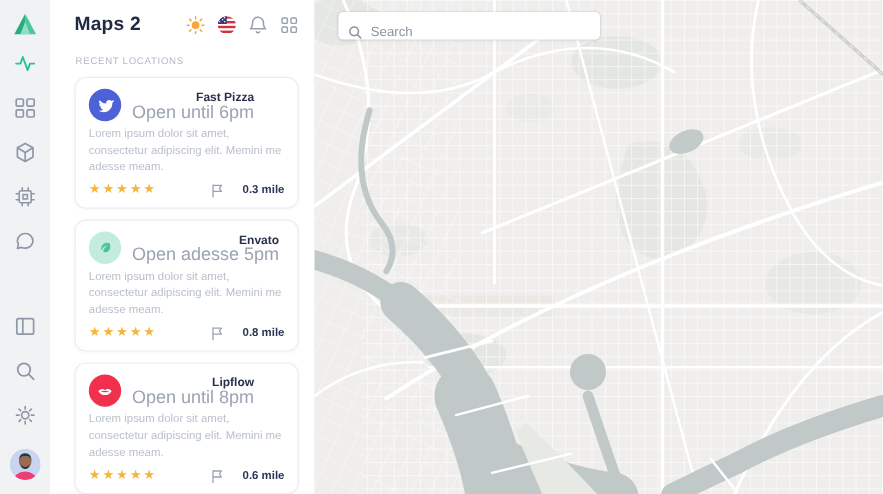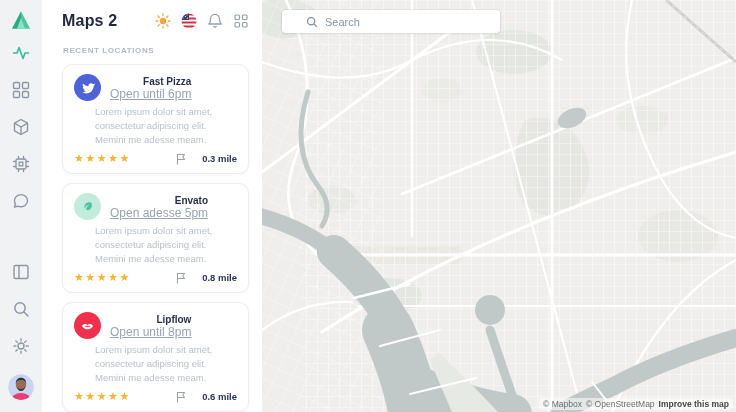--- a/index.html
+++ b/index.html
@@ -14,38 +14,38 @@
   .side-icon { width:18px; height:18px; color:#8e97a6; cursor:pointer; display:block; }
   .side-icon.active { color:#2fbf9a; }
   .avatar { width:26px; height:26px; border-radius:50%; overflow:hidden; cursor:pointer; }
 
   
   .panel { width:220px; flex:0 0 220px; background:#ffffff; padding:12px 13px 0 20px; position:relative; }
   .panel-header { display:flex; align-items:center; margin-bottom:16px; }
   .panel-title { font-size:16px; font-weight:bold; color:#212a42; letter-spacing:.2px; }
   .hdr-icons { margin-left:auto; display:flex; align-items:center; gap:10px; }
   .hdr-icon { width:16px; height:16px; color:#98a0ad; cursor:pointer; display:block; }
-  .section-label { font-size:8px; color:#b2b9c6; letter-spacing:.6px; margin:0 0 9px 1px; font-weight:bold; }
+  .section-label { font-size:8px; color:#b2b9c6; letter-spacing:.6px; margin:0 0 9px 1px; font-weight:normal; }
 
   .card { background:#fff; border:1px solid #ececf1; border-radius:10px; padding:9px 11px 8px; margin-bottom:9px; box-shadow:0 1px 3px rgba(40,50,80,.04); cursor:pointer; }
   .card-top { display:flex; align-items:center; margin-bottom:4px; }
   .card-badge { width:27px; height:27px; border-radius:50%; flex:0 0 27px; display:flex; align-items:center; justify-content:center; }
   .card-names { margin-left:9px; }
   .card-name { font-size:10px; font-weight:bold; color:#27304c; line-height:13px;text-align:right; }
-  .card-hours { font-size:12px; color:#9ba3b2; line-height:12px;text-decoration:underline; }
-  .card-desc { font-size:9.5px; color:#b9c0cb; line-height:14px; margin-bottom:5px;margin-left:21px; }
+  .card-hours { font-size:15px; color:#9ba3b2; line-height:12px; }
+  .card-desc { font-size:9.5px; color:#b9c0cb; line-height:14px; margin-bottom:5px; }
   .card-bottom { display:flex; align-items:center; }
   .stars { color:#f5b53a; font-size:11px; letter-spacing:1.5px; line-height:13px; }
   .distance { margin-left:auto; display:flex; align-items:center; gap:16px; font-size:9.5px; font-weight:bold; color:#2b3454; }
   .flag-icon { width:10px; height:12px; color:#9aa2b1; display:block; }
 
   
   .map { position:relative; width:474px; height:412px; flex:1 1 auto; background:#efeeec; overflow:hidden; }
   .map svg.basemap { position:absolute; inset:0; display:block; }
-  .searchbar { position:absolute; left:20px; top:10px; width:218px; height:23px; background:#fff; border-radius:4px; box-shadow:0 0 0 1px rgba(30,40,60,.06), 0 1px 3px rgba(30,40,60,.08); display:flex; align-items:center; padding:0 20px; }
+  .searchbar { position:absolute; left:20px; top:10px; width:218px; height:23px; background:#fff; border-radius:4px; box-shadow:0 0 0 1px rgba(30,40,60,.06), 0 1px 3px rgba(30,40,60,.08); display:flex; align-items:flex-end; padding:0 4px; }
   .searchbar svg { width:12px; height:12px; color:#8a93a3; margin:0 7px 0 4px; flex:0 0 12px; }
   .searchbar input { border:0; outline:none; flex:1; font-size:11px; color:#4a5264; background:transparent; font-family:"Liberation Sans", sans-serif; }
   .searchbar input::placeholder { color:#8a93a3; }
   .attribution { position:absolute; right:3px; bottom:2px; font-size:8.5px; color:#6f6f6f; background:rgba(255,255,255,.55); padding:1px 4px; border-radius:2px; display:flex; gap:4px; }
   .attribution .improve { font-weight:bold; color:#474747; }
   .attribution span { cursor:pointer; }
 </style>
 </head>
 <body>
 
@@ -309,19 +309,14 @@
     </svg>
 
     <div class="searchbar">
       <svg viewBox="0 0 14 14" fill="none" stroke="currentColor" stroke-width="1.5" stroke-linecap="round">
         <circle cx="6" cy="6" r="4.2"></circle>
           <path d="M9.4 9.4l3 3"></path>
       </svg>
       <input type="text" placeholder="Search" style="">
     </div>
 
-    <div class="attribution">
-      <span>© Mapbox</span>
-      <span>© OpenStreetMap</span>
-      <span class="improve">Improve this map</span>
-    </div>
   </div>
 </div>
 
 </body></html>

